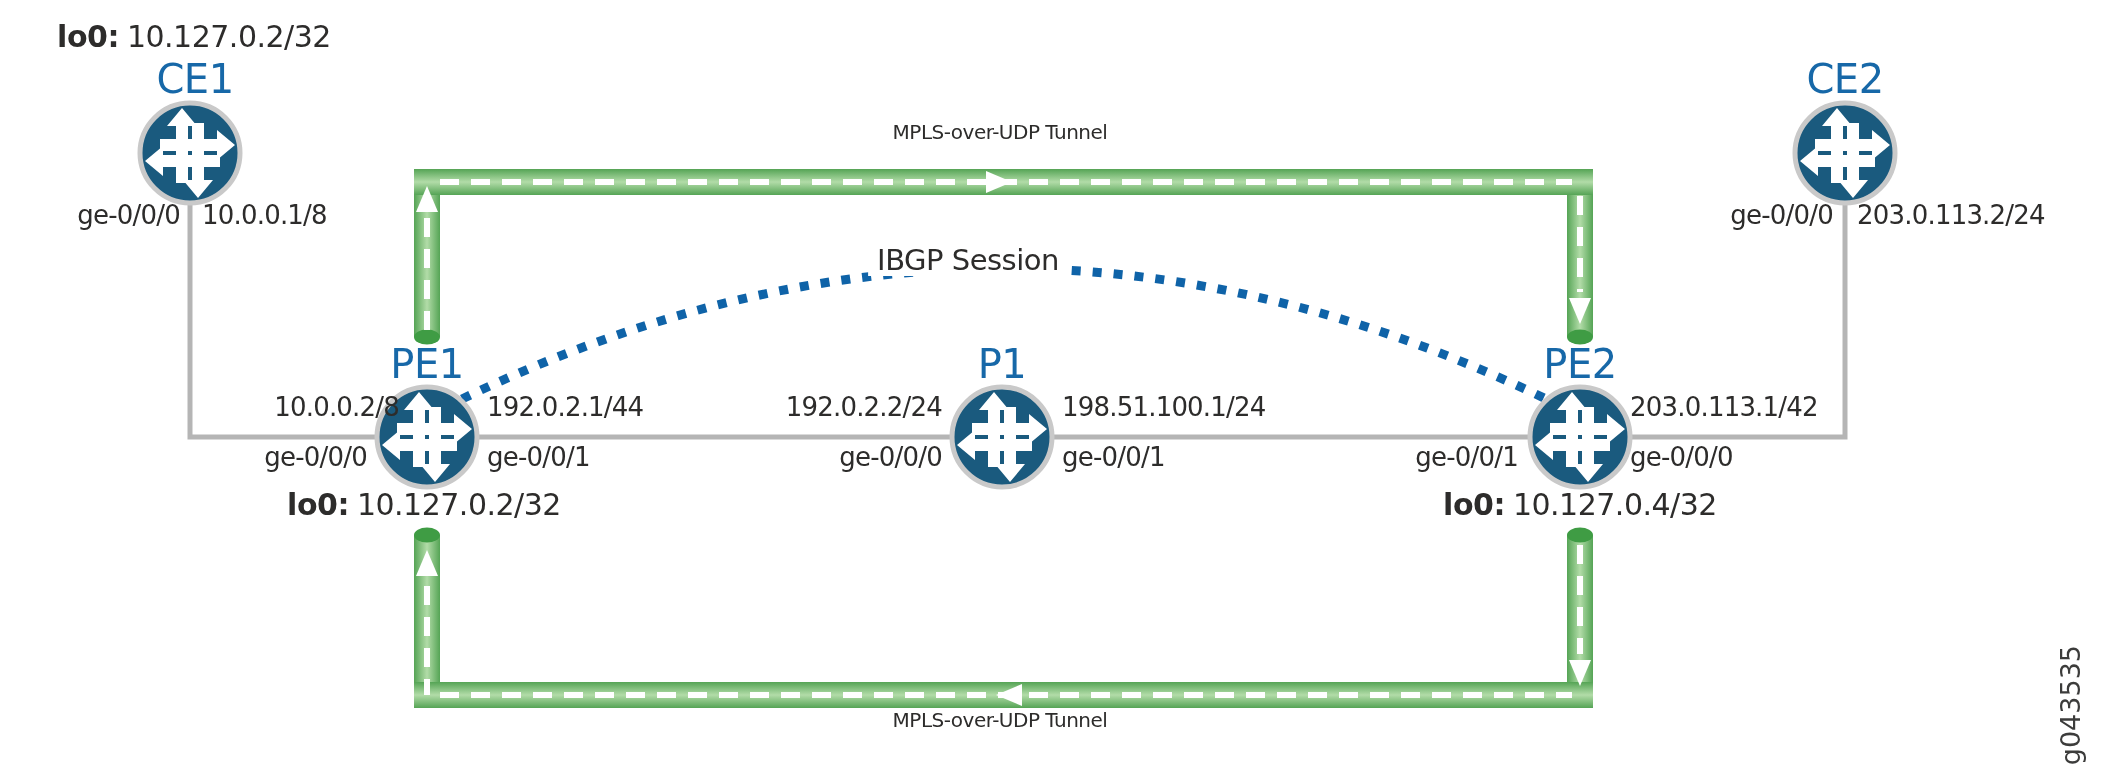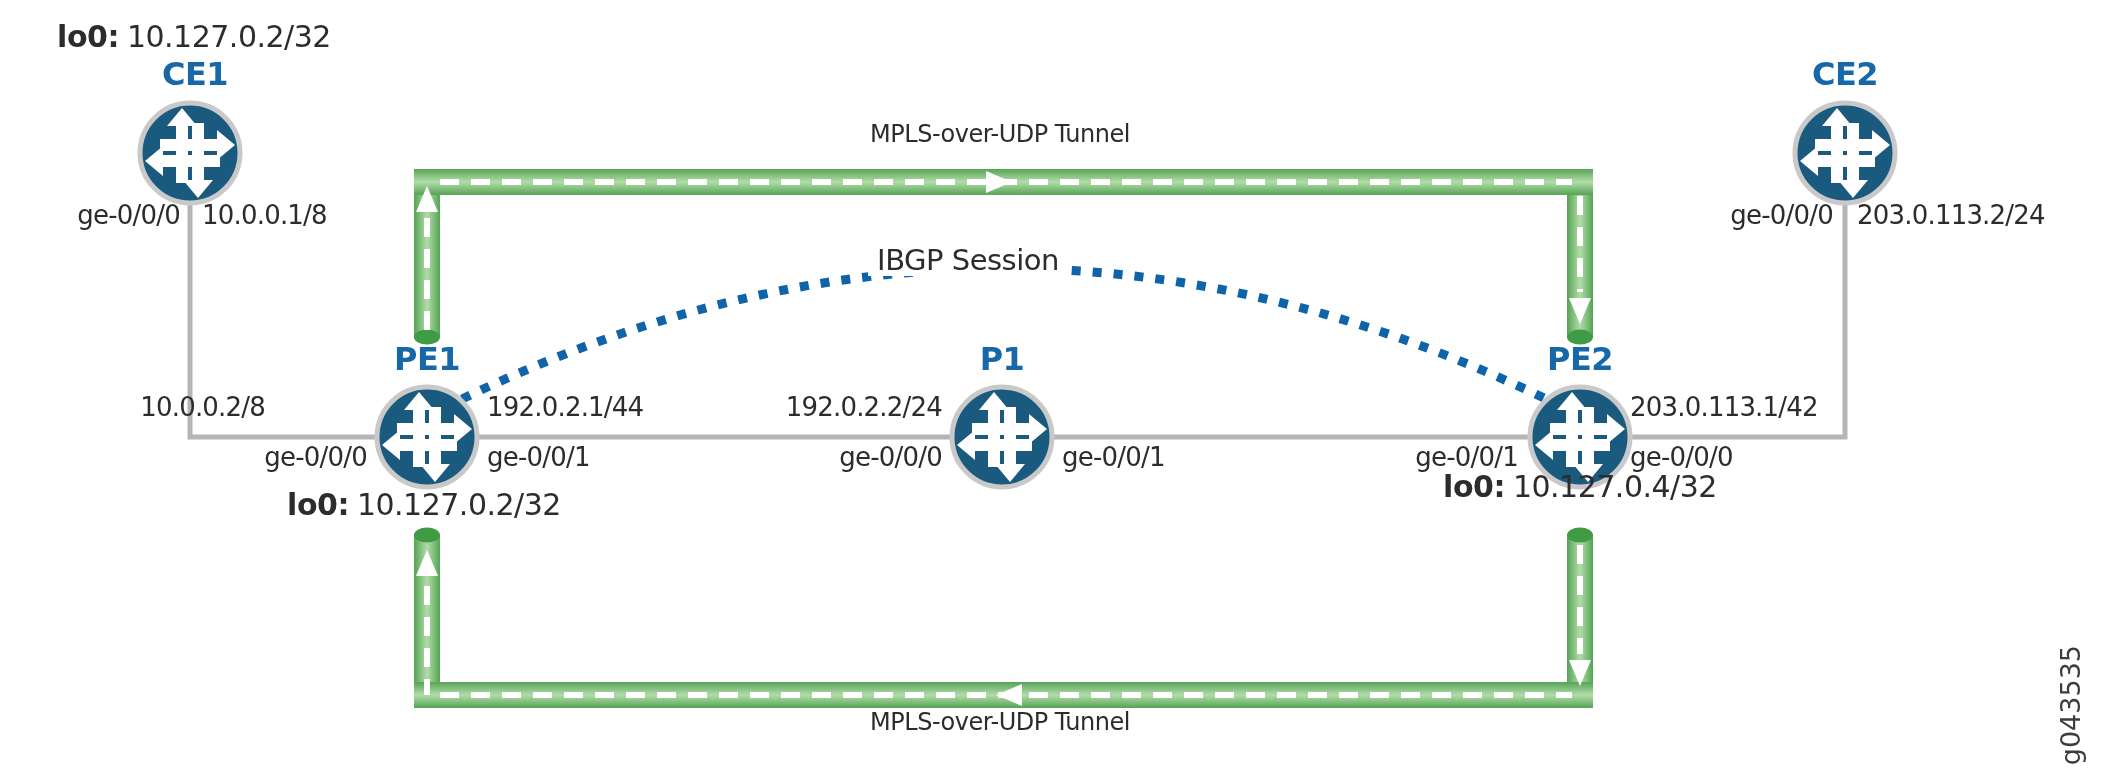--- a/index.html
+++ b/index.html
@@ -3,24 +3,24 @@
 <meta charset="utf-8">
 <style>
   html,body{margin:0;padding:0;background:#fff;}
   #stage{
     position:relative;width:2101px;height:781px;background:#fff;overflow:hidden;
     font-family:"DejaVu Sans","Liberation Sans",sans-serif;color:var(--text_dark,#2d2c2b);
   }
   #diagram-svg{position:absolute;left:0;top:0;}
   .lbl{position:absolute;white-space:nowrap;font-size:26px;line-height:1.06;letter-spacing:-0.8px;}
   .ctr{transform:translateX(-50%);}
-  .name{font-weight:bold;font-size:32px;letter-spacing:-0.5px;color:var(--label_blue,#1768a8);}
+  .name{font-weight:normal;font-size:40px;letter-spacing:-0.5px;color:var(--label_blue,#1768a8);}
   .lo0{font-size:30px;letter-spacing:-0.5px;}
   .lo0 .pfx{font-weight:bold;margin-right:8px;}
-  .tunlbl{font-size:24px;letter-spacing:-0.5px;}
+  .tunlbl{font-size:20px;letter-spacing:-0.5px;}
   .ibgp{font-size:29px;background:#fff;padding:0 9px;letter-spacing:-0.5px;}
   .figid{writing-mode:vertical-rl;transform:rotate(180deg);font-size:27px;color:#3c3c3b;letter-spacing:0;}
   
   .link{stroke:var(--link_gray,#b5b5b5);stroke-width:5;fill:none;}
   .cap{fill:var(--tunnel_cap,#3f9c44);}
   .dash{stroke:#fff;stroke-width:6;stroke-dasharray:19 12;fill:none;}
   .warrow{fill:#fff;}
   .ibgp-line{stroke:var(--ibgp_blue,#0f63a8);stroke-width:9;stroke-dasharray:9 12;fill:none;}
   .rt-body{fill:var(--router_fill,#1a5a7e);stroke:var(--router_ring,#c9c9c9);stroke-width:5;}
   .rt-arrow{fill:#fff;}
@@ -95,36 +95,37 @@
   <div class="lbl lo0 ctr" style="left:194px;top:21px"><span class="pfx">lo0:</span><span>10.127.0.2/32</span></div>
   <div class="lbl name ctr" style="left:195px;top:58px">CE1</div>
   <div class="lbl" style="right:1921px;top:202px">ge-0/0/0</div>
   <div class="lbl" style="left:202px;top:202px">10.0.0.1/8</div>
 
   <div class="lbl name ctr" style="left:1845px;top:58px">CE2</div>
   <div class="lbl" style="right:268px;top:202px">ge-0/0/0</div>
   <div class="lbl" style="left:1857px;top:202px">203.0.113.2/24</div>
 
   <div class="lbl name ctr" style="left:427px;top:343px">PE1</div>
-  <div class="lbl" style="right:1836px;top:394px">10.0.0.2/8</div>
+  <div class="lbl" style="right:1702px;top:394px">10.0.0.2/8</div>
   <div class="lbl" style="right:1734px;top:444px">ge-0/0/0</div>
   <div class="lbl" style="left:487px;top:394px">192.0.2.1/44</div>
   <div class="lbl" style="left:487px;top:444px">ge-0/0/1</div>
   <div class="lbl lo0 ctr" style="left:424px;top:489px"><span class="pfx">lo0:</span><span>10.127.0.2/32</span></div>
 
   <div class="lbl name ctr" style="left:1002px;top:343px">P1</div>
   <div class="lbl" style="right:1159px;top:394px">192.0.2.2/24</div>
   <div class="lbl" style="right:1159px;top:444px">ge-0/0/0</div>
+  <div class="lbl" style="left:1062px;top:394px">198.51.100.1/24</div>
   <div class="lbl" style="left:1062px;top:444px">ge-0/0/1</div>
 
   <div class="lbl name ctr" style="left:1580px;top:343px">PE2</div>
   <div class="lbl" style="right:583px;top:444px">ge-0/0/1</div>
   <div class="lbl" style="left:1630px;top:394px">203.0.113.1/42</div>
   <div class="lbl" style="left:1630px;top:444px">ge-0/0/0</div>
-  <div class="lbl lo0 ctr" style="left:1580px;top:471px"><span class="pfx">lo0:</span><span>10.127.0.4/32</span></div>
+  <div class="lbl lo0 ctr" style="left:1580px;top:489px"><span class="pfx">lo0:</span><span>10.127.0.4/32</span></div>
 
   <div class="lbl tunlbl ctr" style="left:1000px;top:122px">MPLS-over-UDP Tunnel</div>
   <div class="lbl tunlbl ctr" style="left:1000px;top:710px">MPLS-over-UDP Tunnel</div>
   <div class="lbl ibgp ctr" style="left:968px;top:245px">IBGP Session</div>
 
   <div class="lbl figid" style="left:2057px;top:645px">g043535</div>
 
 </div>
 
 </body></html>

